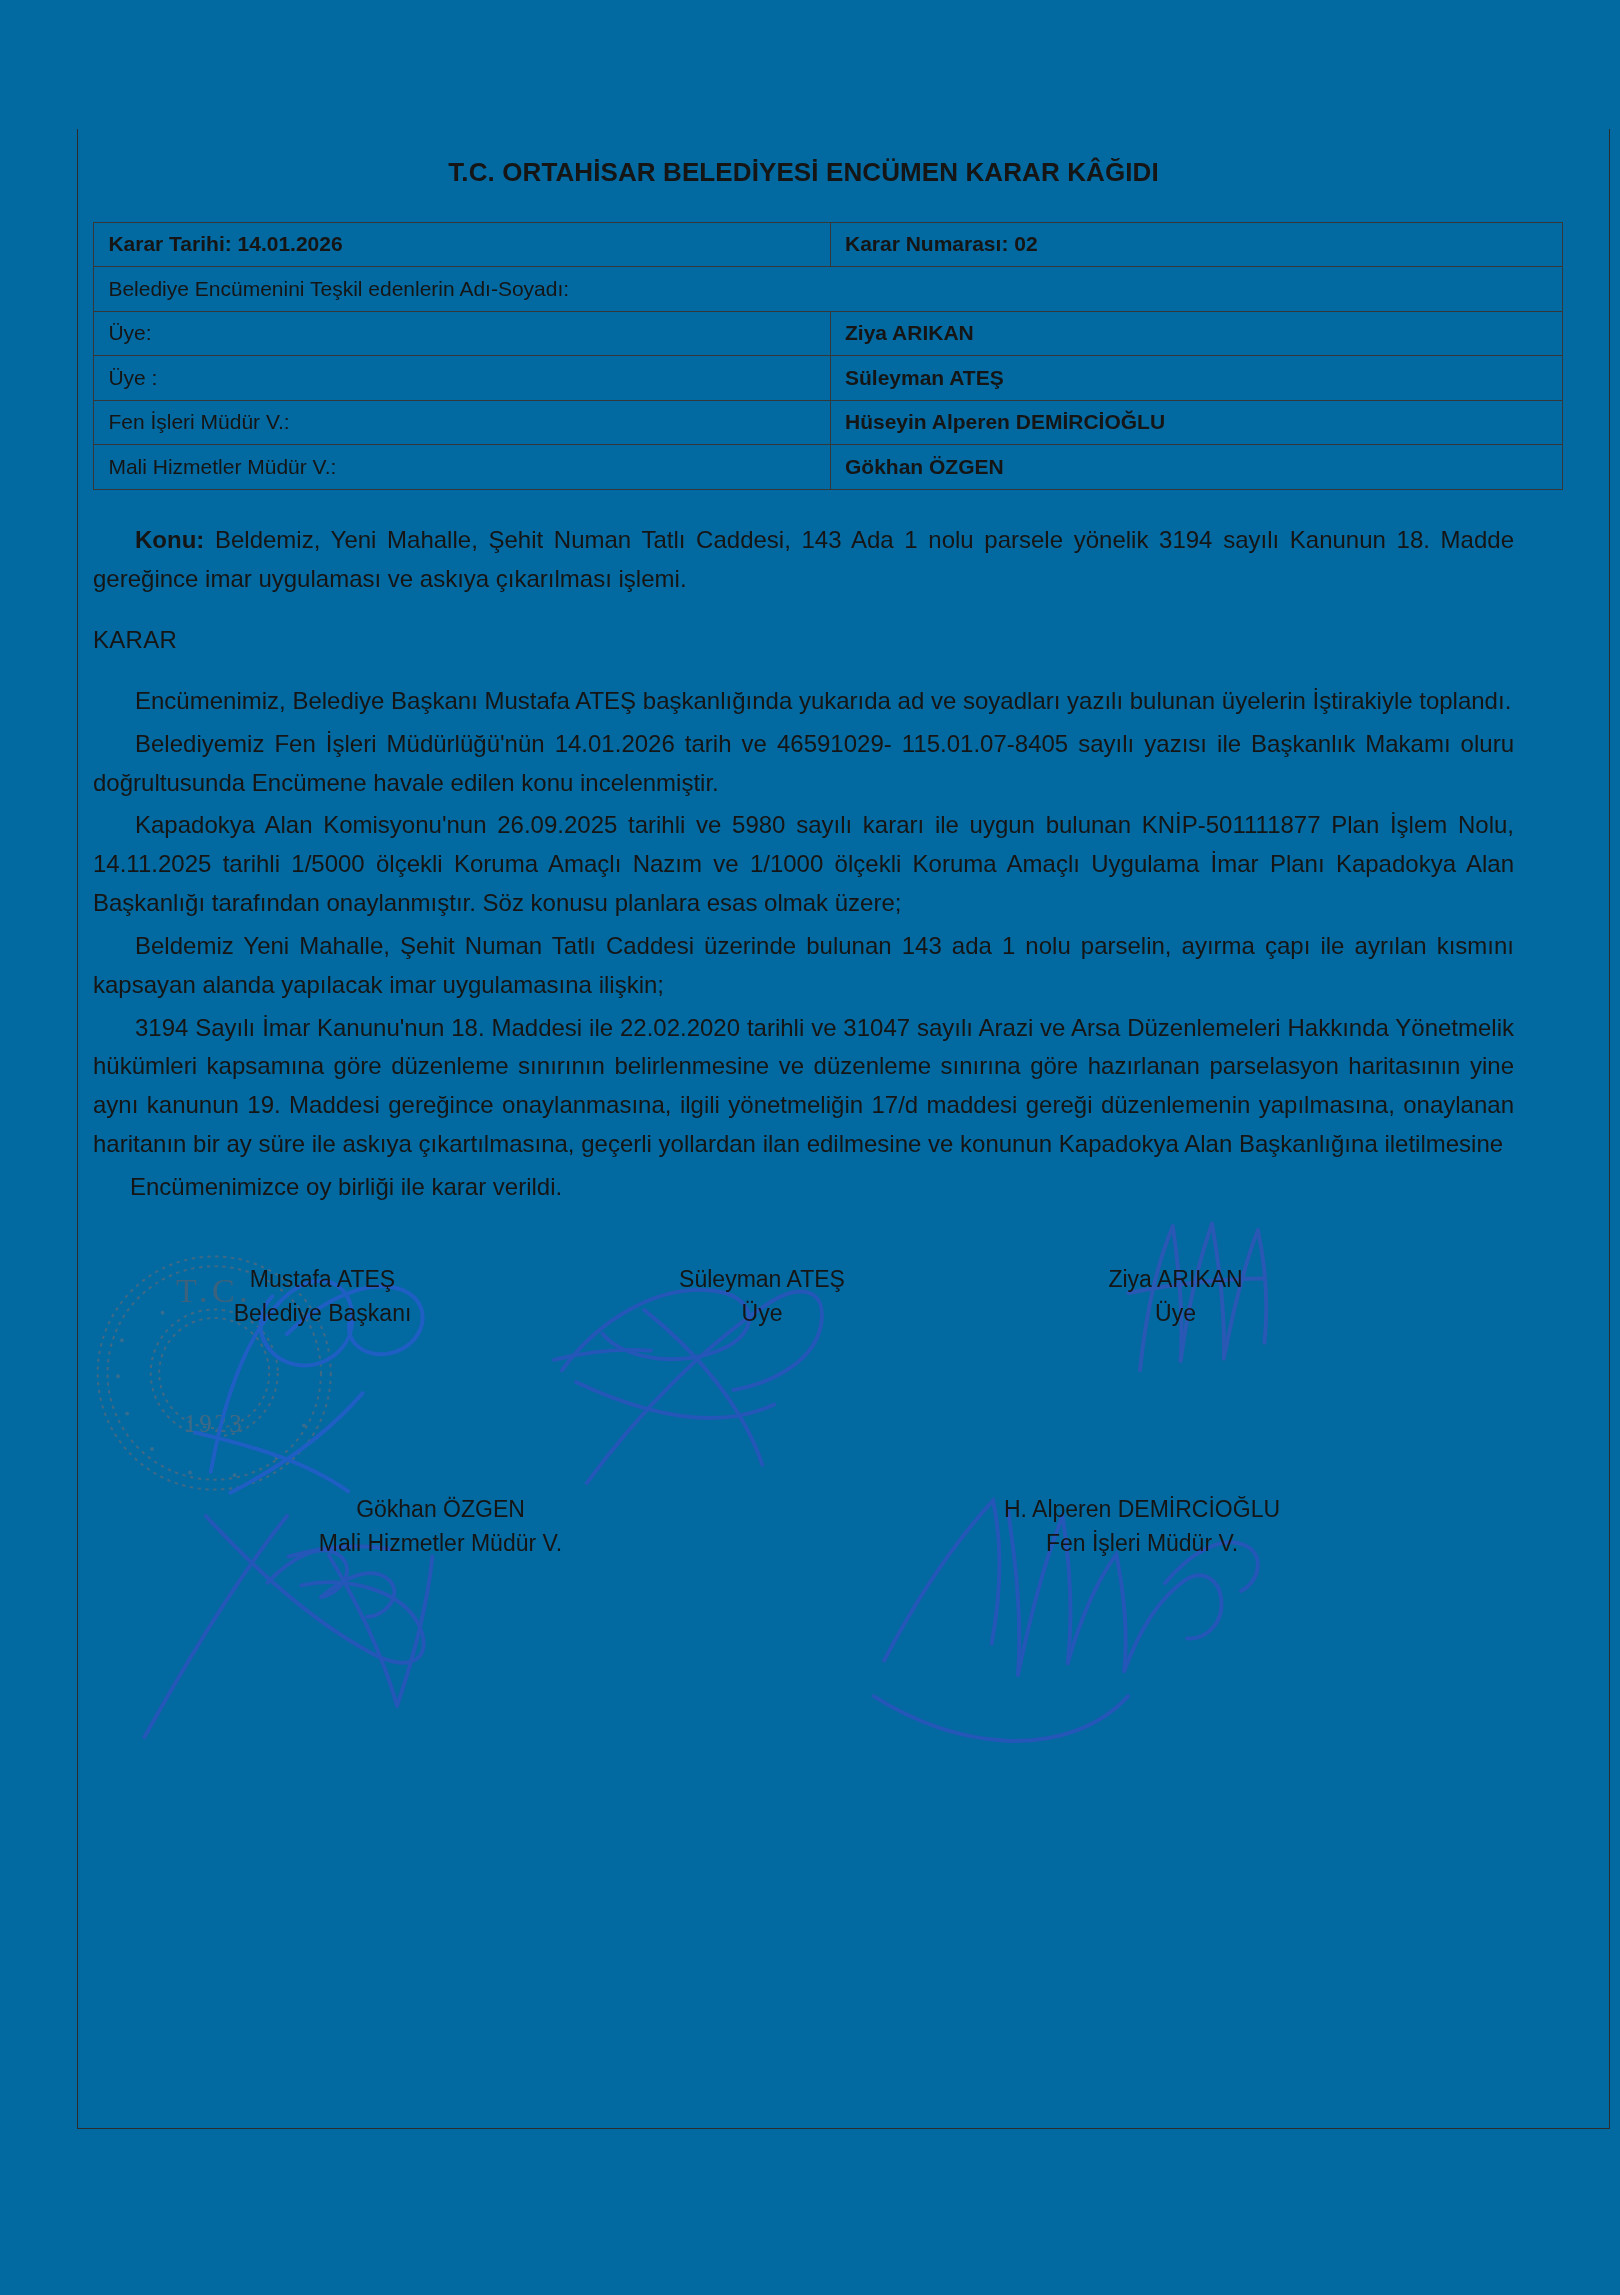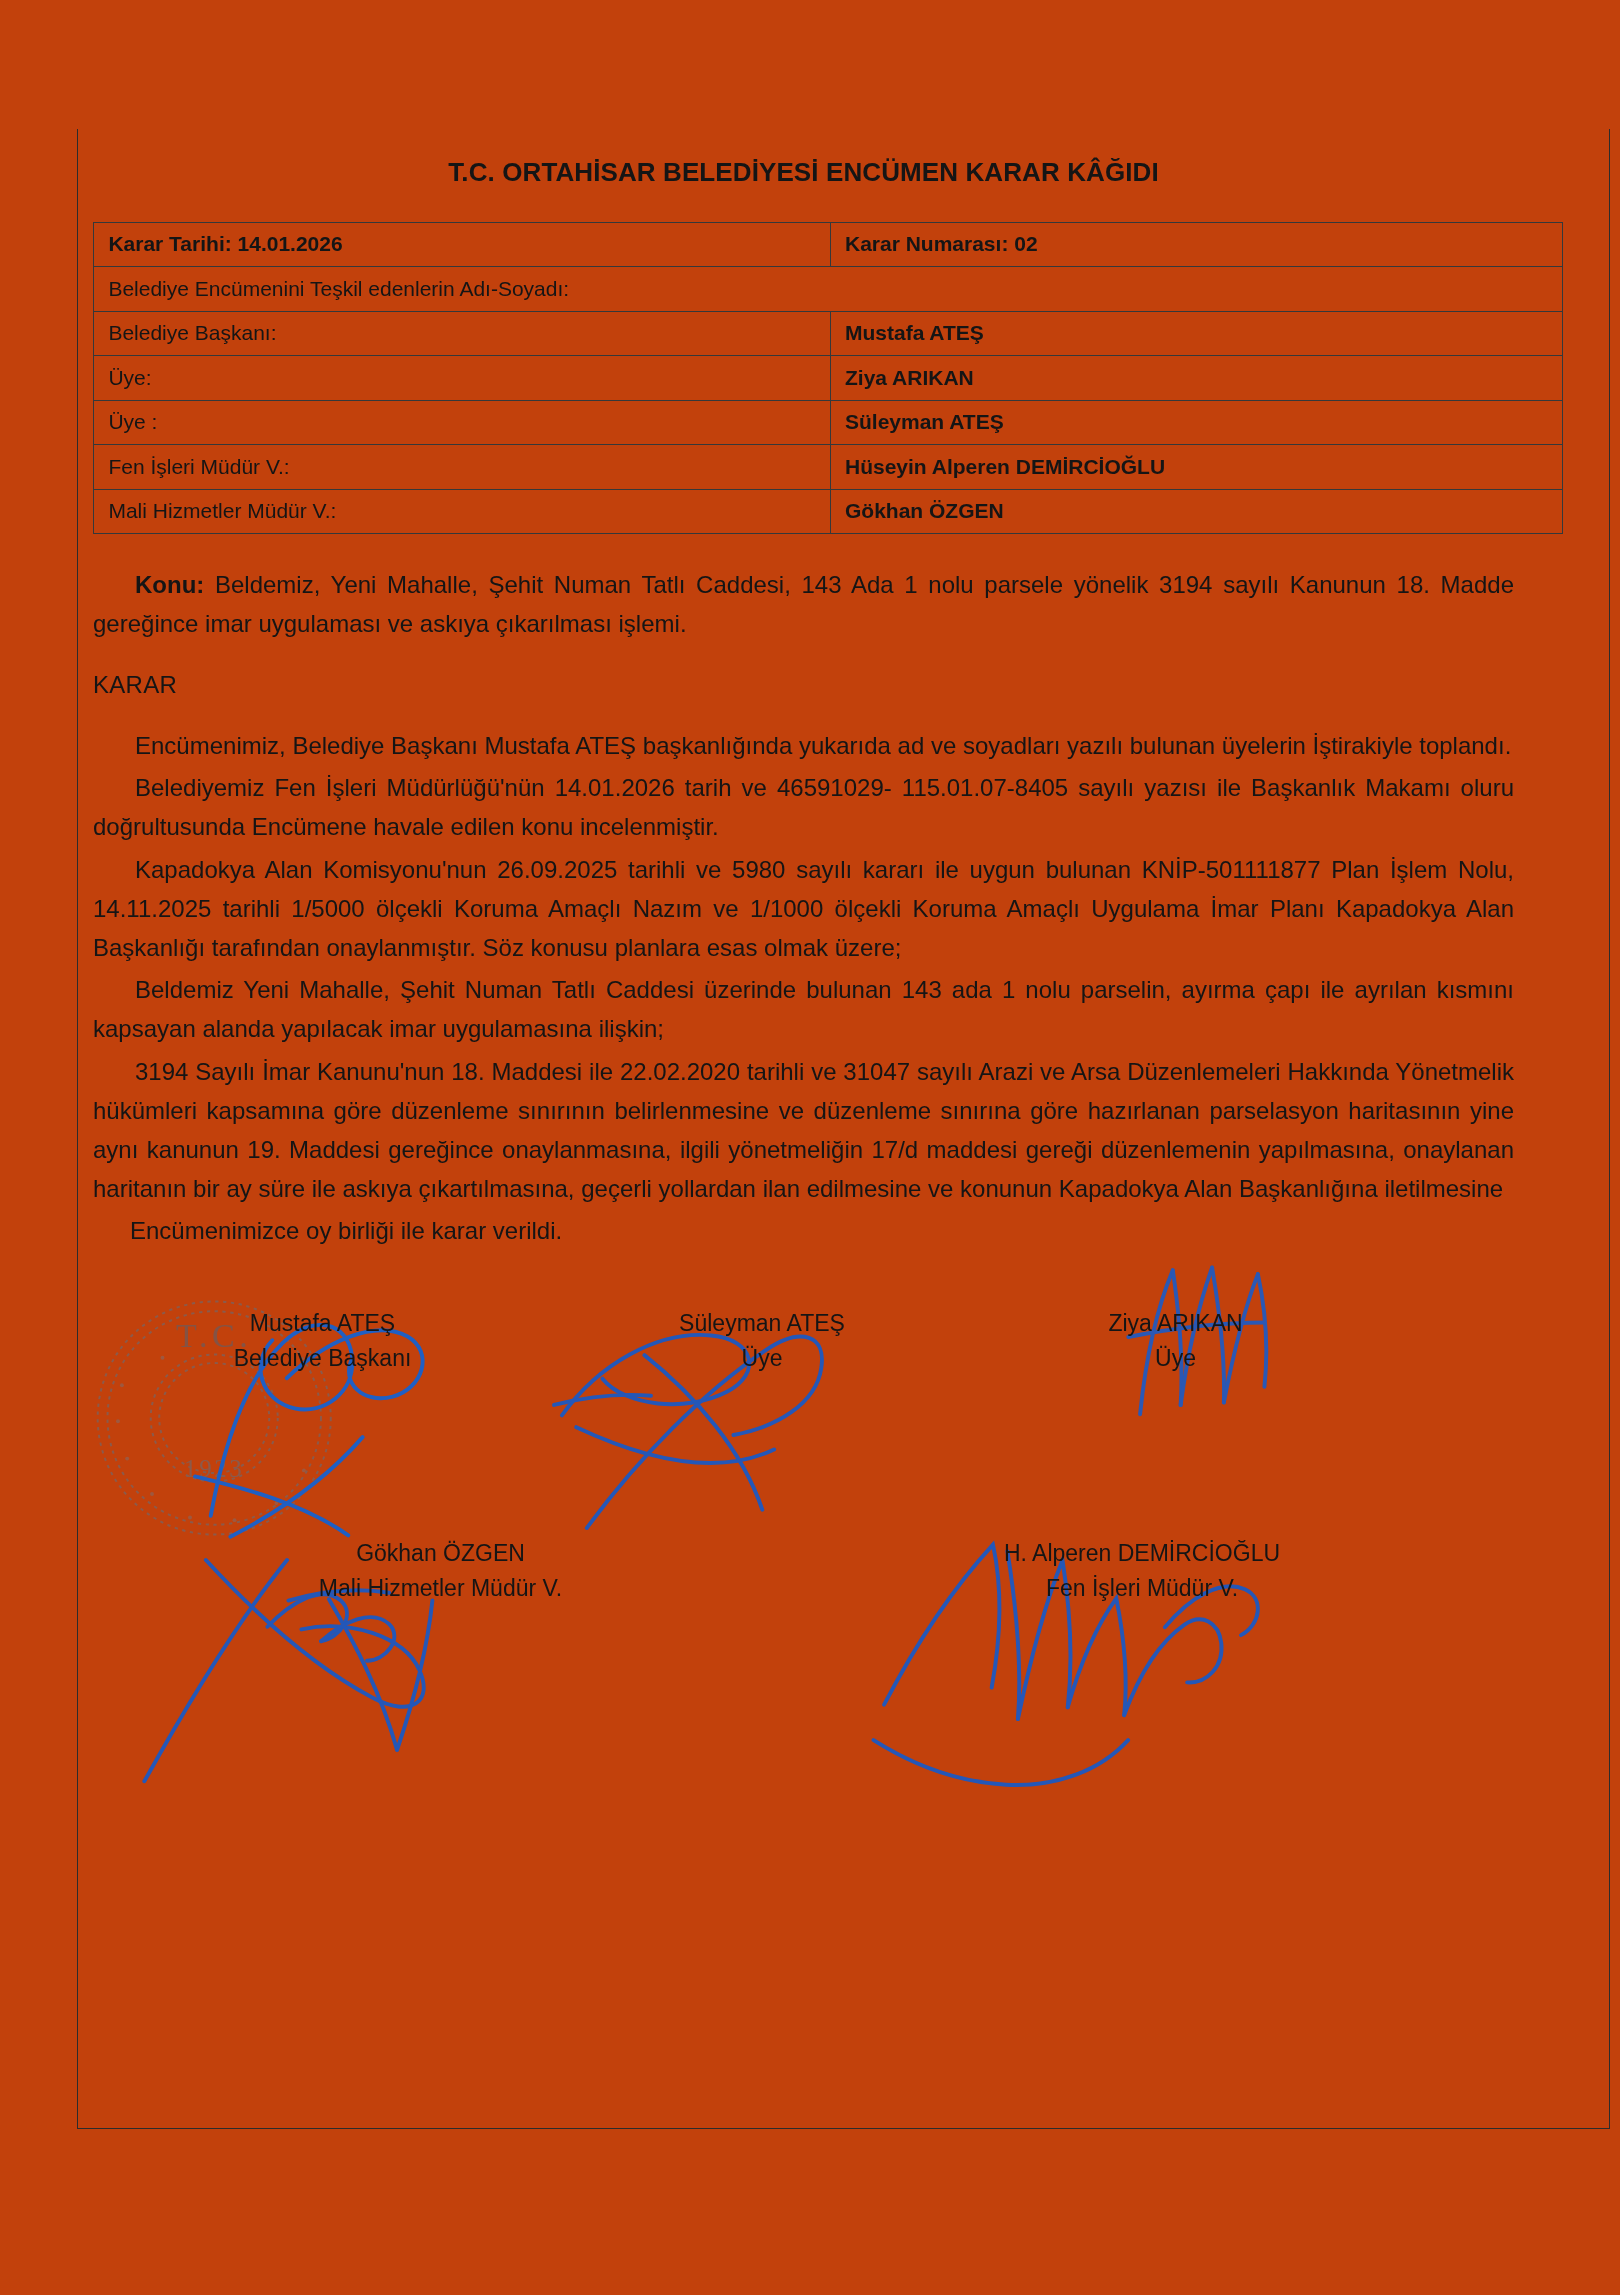--- a/index.html
+++ b/index.html
@@ -9,21 +9,21 @@
   }
   body {
     font-family: "Liberation Sans", sans-serif;
     color: #151515;
   }
 
   .page {
     position: relative;
     width: 1621px;
     height: 2295px;
-    background: #c2410c;
+    background: #0369a1;
     overflow: hidden;
   }
 
   
   .sheet-frame {
     position: absolute;
     left: 77px;
     top: 129px;
     width: 1533px;
     height: 2000px;
@@ -134,24 +134,20 @@
     <div class="doc-title">T.C. ORTAHİSAR BELEDİYESİ ENCÜMEN KARAR KÂĞIDI</div>
 
     <table class="hdr">
       <tbody>
         <tr>
           <td class="col-left bold">Karar Tarihi:  14.01.2026</td>
           <td class="col-right bold">Karar Numarası: 02</td>
         </tr>
         <tr>
           <td class="center" colspan="2">Belediye Encümenini Teşkil edenlerin Adı-Soyadı:</td>
-        </tr>
-        <tr>
-          <td class="col-left member-key">Belediye Başkanı:</td>
-          <td class="col-right member-val">Mustafa ATEŞ</td>
         </tr>
         <tr>
           <td class="col-left member-key">Üye:</td>
           <td class="col-right member-val">Ziya ARIKAN</td>
         </tr>
         <tr>
           <td class="col-left member-key">Üye :</td>
           <td class="col-right member-val">Süleyman ATEŞ</td>
         </tr>
         <tr>

